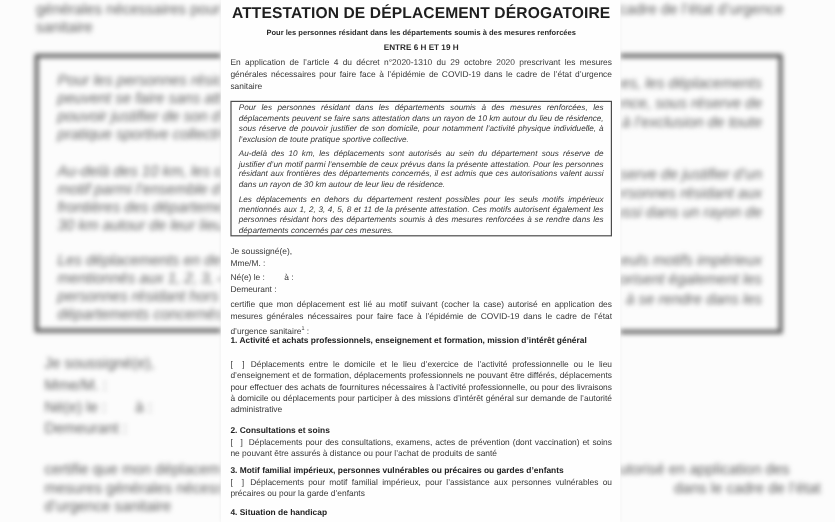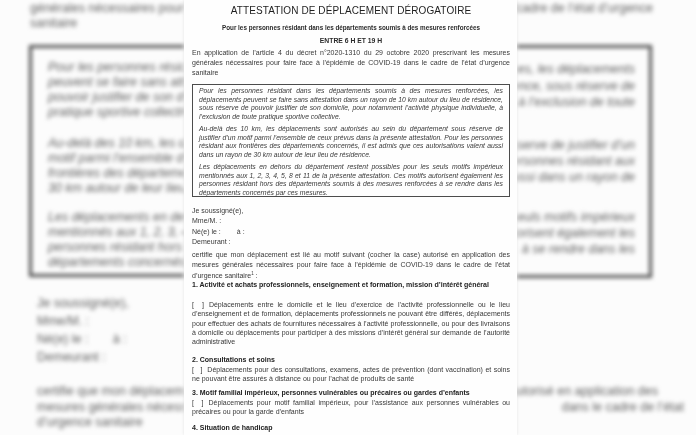--- a/index.html
+++ b/index.html
@@ -18,21 +18,21 @@
   .bg .box{position:absolute;border:3px solid #4d4d4d;background:transparent;}
   .bgl-box{left:29px;top:45px;width:620px;height:226px;}
   .bgr-box{right:44px;top:45px;width:620px;height:227px;}
   
   .doc{
     position:absolute;left:184px;top:0;width:333px;height:435px;
     background:#fefefe;color:#383838;
     box-shadow:0 0 3px rgba(0,0,0,.10);
   }
   .doc .blk{position:absolute;left:8px;right:7px;}
-  .d-title{top:5px;text-align:center;font-weight:normal;font-size:10px;line-height:12px;color:#1e1e1e;letter-spacing:.1px;}
+  .d-title{top:5px;text-align:center;font-weight:bold;font-size:13px;line-height:12px;color:#1e1e1e;letter-spacing:.1px;}
   .d-sub{top:24px;text-align:center;font-weight:bold;font-size:6.3px;color:#2a2a2a;}
   .d-entre{top:37px;text-align:center;font-weight:bold;font-size:6.8px;color:#2a2a2a;}
   .d-intro{top:48px;font-size:7px;line-height:9.8px;text-align:justify;}
   .d-box{
     top:84px;left:6px;right:5px;height:113px;box-sizing:border-box;
     border:1px solid #4c4c4c;padding:2px 6px;overflow:hidden;
     font-style:italic;font-size:6.8px;line-height:8.5px;text-align:justify;
   }
   .d-box p{margin:0 0 4px 0;}
   .d-je{top:206px;font-size:7px;line-height:10.4px;}

